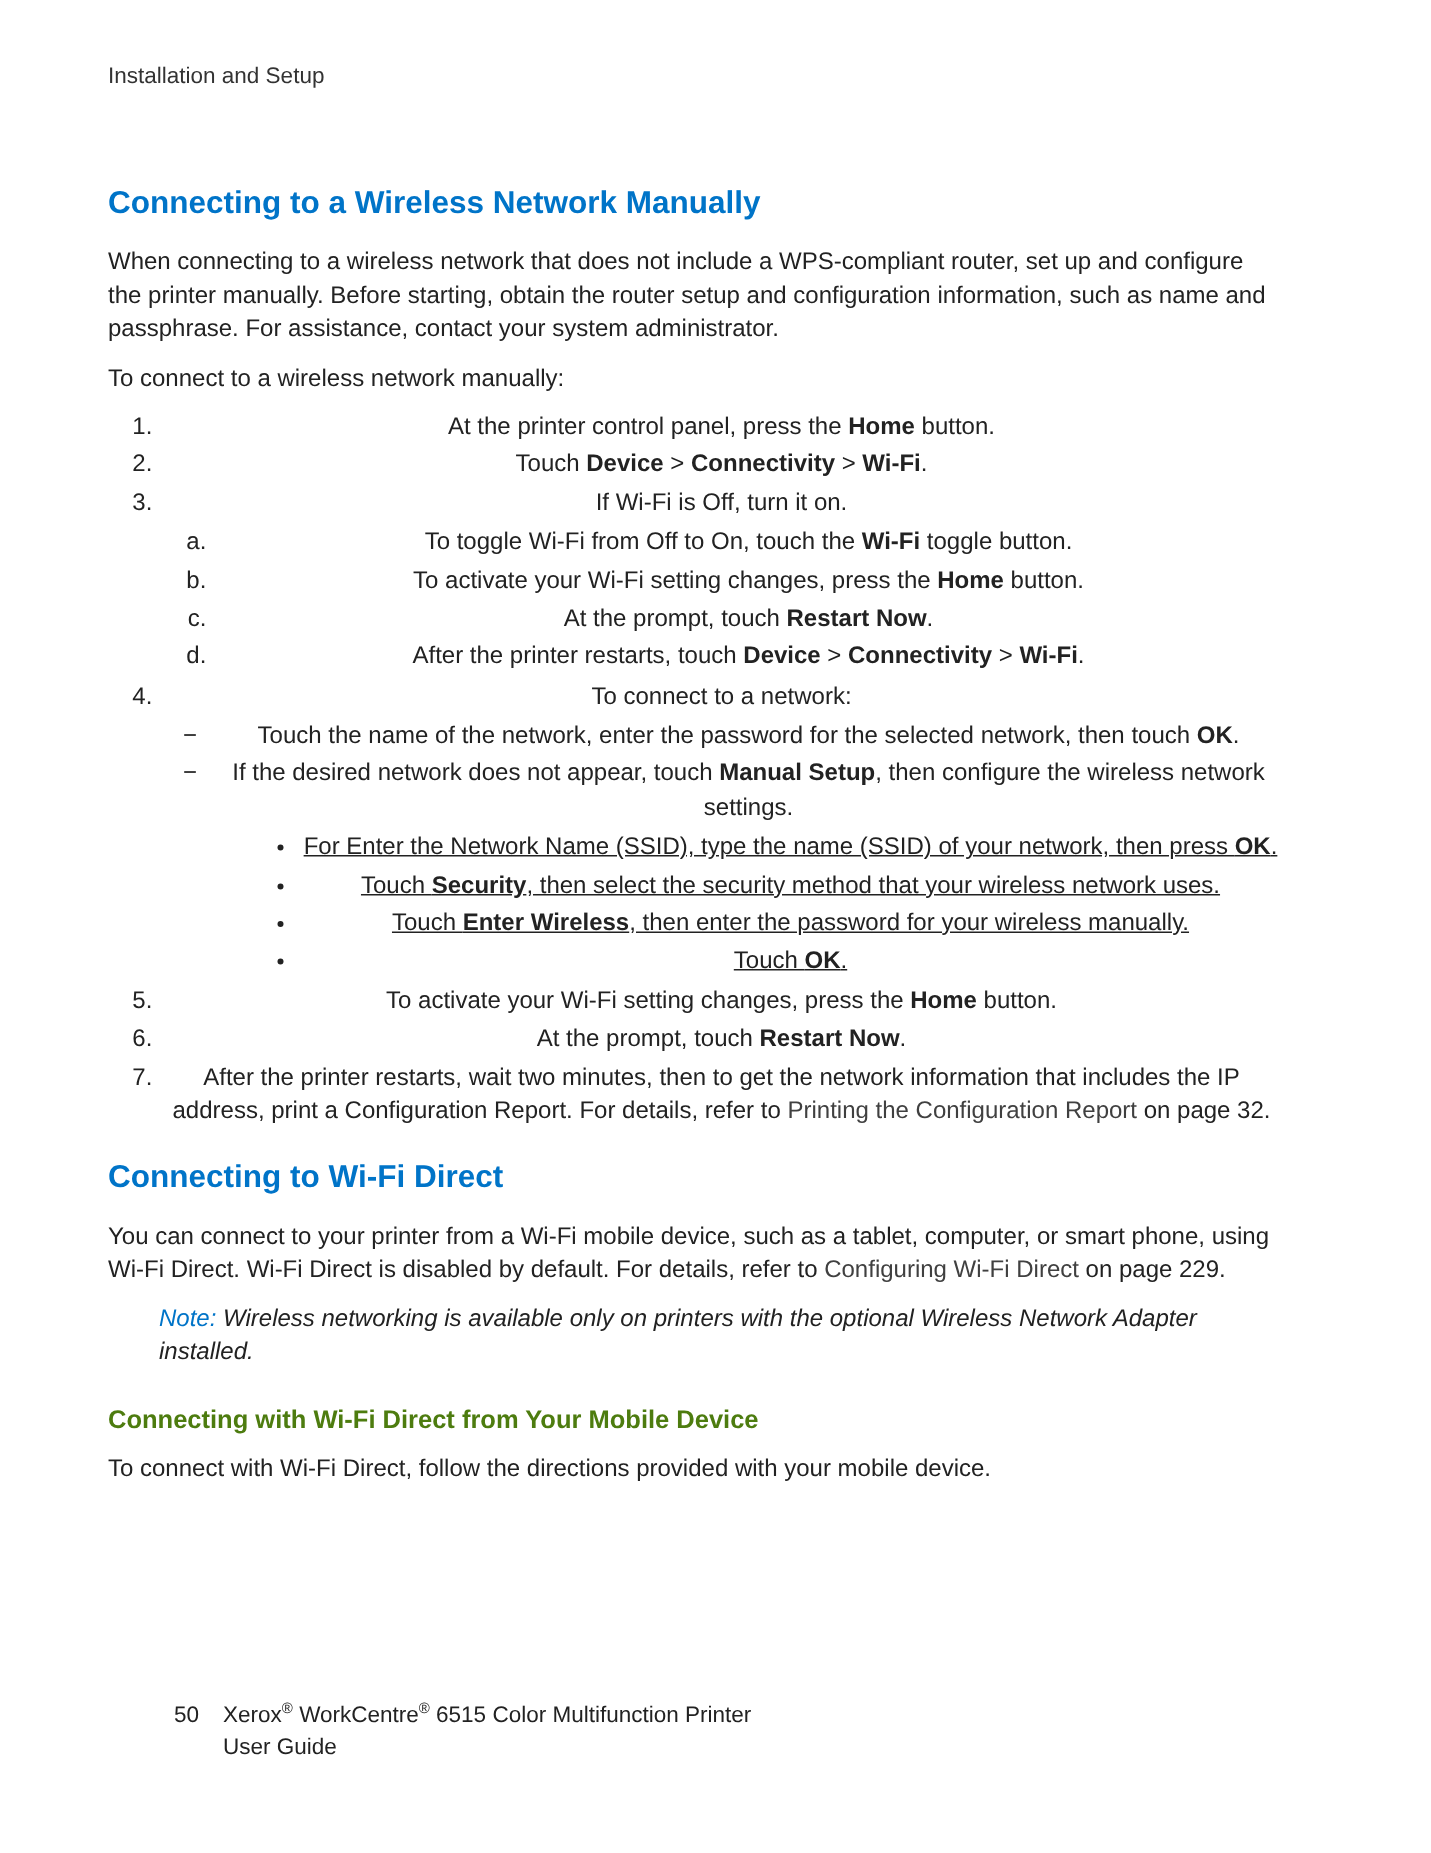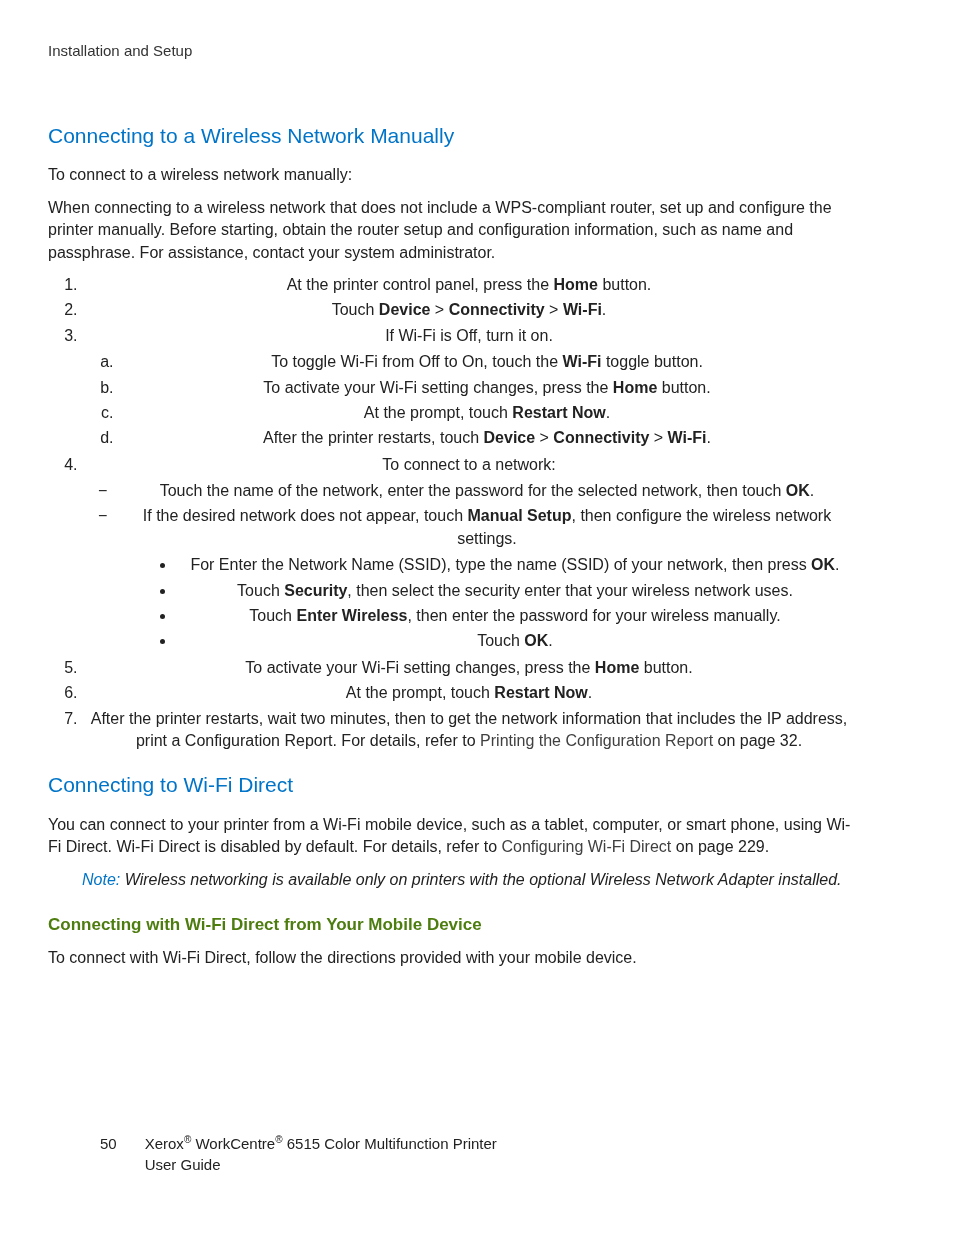--- a/index.html
+++ b/index.html
@@ -9,33 +9,33 @@
     color: #222;
     margin: 0;
     padding: 0;
     width: 954px;
     height: 1235px;
     position: relative;
     box-sizing: border-box;
     line-height: 1.4;
   }
   .page {
-    padding: 40px 100px 0 48px;
+    padding: 40px 100px 0 72px;
     box-sizing: border-box;
     height: 100%;
     position: relative;
   }
   .header {
     font-size: 15px;
     color: #333;
     margin-bottom: 60px;
   }
   h2.section {
     color: #0074c8;
-    font-weight: 400;
+    font-weight: 700;
     font-size: 21px;
     margin: 18px 0 14px 0;
   }
   p {
     margin: 10px 0;
   }
   ol.main {
     margin: 4px 0;
     padding-left: 34px;
   }
@@ -66,20 +66,21 @@
   ul.sub-dash > li::before {
     content: "−";
     position: absolute;
     left: -20px;
     top: 0;
   }
   ul.sub-bullet {
     list-style-type: disc;
     padding-left: 56px;
     margin: 4px 0;
+    text-decoration: underline;
   }
   ul.sub-bullet > li {
     margin: 3px 0;
   }
   .bold { font-weight: 600; }
   .link { color: #404040; }
   h3.subsection {
     font-size: 17px;
     font-weight: 600;
     margin: 22px 0 10px 0;
@@ -88,40 +89,40 @@
   .note-block {
     margin: 10px 0 10px 34px;
     font-style: italic;
   }
   .note-label {
     color: #0074c8;
   }
   .footer {
     position: absolute;
     bottom: 60px;
-    left: 100px;
+    left: 116px;
     font-size: 15px;
     display: flex;
-    gap: 28px;
+    gap: 16px;
   }
   .page-num {
     flex: 0 0 auto;
   }
   .sup { font-size: 10px; vertical-align: super; }
 </style>
 </head>
 <body>
 
 <div class="page">
   <div class="header">Installation and Setup</div>
 
   <h2 class="section">Connecting to a Wireless Network Manually</h2>
 
+  <p>When connecting to a wireless network that does not include a WPS-compliant router, set up and configure the printer manually. Before starting, obtain the router setup and configuration information, such as name and passphrase. For assistance, contact your system administrator.</p>
   <p>To connect to a wireless network manually:</p>
-  <p>When connecting to a wireless network that does not include a WPS-compliant router, set up and configure the printer manually. Before starting, obtain the router setup and configuration information, such as name and passphrase. For assistance, contact your system administrator.</p>
 
   <ol class="main">
     <li><span>At the printer control panel, press the </span><span class="bold">Home</span><span> button.</span></li>
     <li><span>Touch </span><span class="bold">Device</span><span> &gt; </span><span class="bold">Connectivity</span><span> &gt; </span><span class="bold">Wi-Fi</span><span>.</span></li>
     <li>
       <span>If Wi-Fi is Off, turn it on.</span>
       <ol class="sub-alpha">
         <li><span>To toggle Wi-Fi from Off to On, touch the </span><span class="bold">Wi-Fi</span><span> toggle button.</span></li>
         <li><span>To activate your Wi-Fi setting changes, press the </span><span class="bold">Home</span><span> button.</span></li>
         <li><span>At the prompt, touch </span><span class="bold">Restart Now</span><span>.</span></li>
@@ -129,21 +130,21 @@
       </ol>
     </li>
     <li>
       <span>To connect to a network:</span>
       <ul class="sub-dash">
         <li><span>Touch the name of the network, enter the password for the selected network, then touch </span><span class="bold">OK</span><span>.</span></li>
         <li>
           <span>If the desired network does not appear, touch </span><span class="bold">Manual Setup</span><span>, then configure the wireless network settings.</span>
           <ul class="sub-bullet">
             <li><span>For Enter the Network Name (SSID), type the name (SSID) of your network, then press </span><span class="bold">OK</span><span>.</span></li>
-            <li><span>Touch </span><span class="bold">Security</span><span>, then select the security enter that your wireless network uses.</span></li>
+            <li><span>Touch </span><span class="bold">Security</span><span>, then select the security method that your wireless network uses.</span></li>
             <li><span>Touch </span><span class="bold">Enter Wireless</span><span>, then enter the password for your wireless manually.</span></li>
             <li><span>Touch </span><span class="bold">OK</span><span>.</span></li>
           </ul>
         </li>
       </ul>
     </li>
     <li><span>To activate your Wi-Fi setting changes, press the </span><span class="bold">Home</span><span> button.</span></li>
     <li><span>At the prompt, touch </span><span class="bold">Restart Now</span><span>.</span></li>
     <li><span>After the printer restarts, wait two minutes, then to get the network information that includes the IP address, print a Configuration Report. For details, refer to </span><span class="link">Printing the Configuration Report</span><span> on page 32.</span></li>
   </ol>

